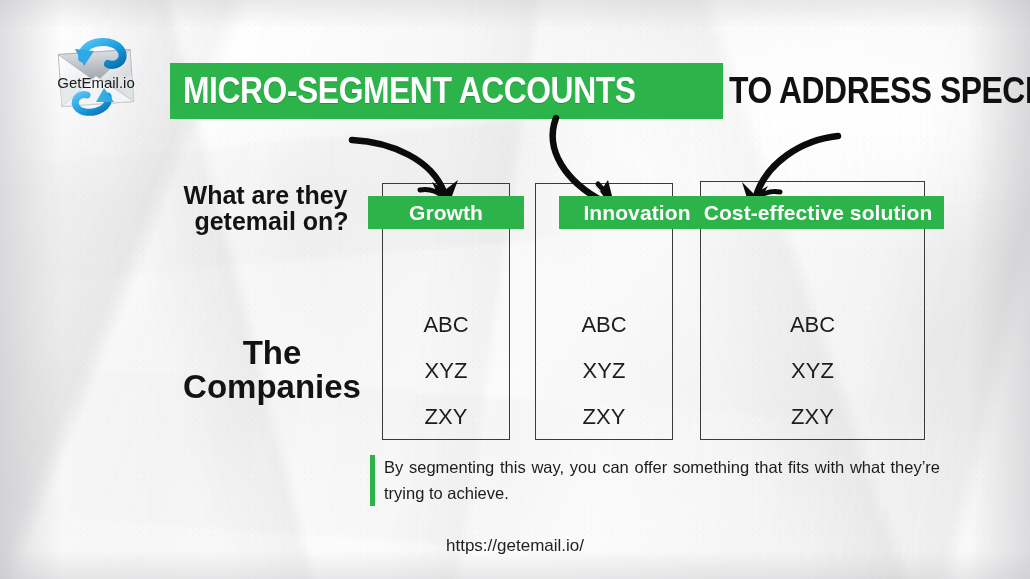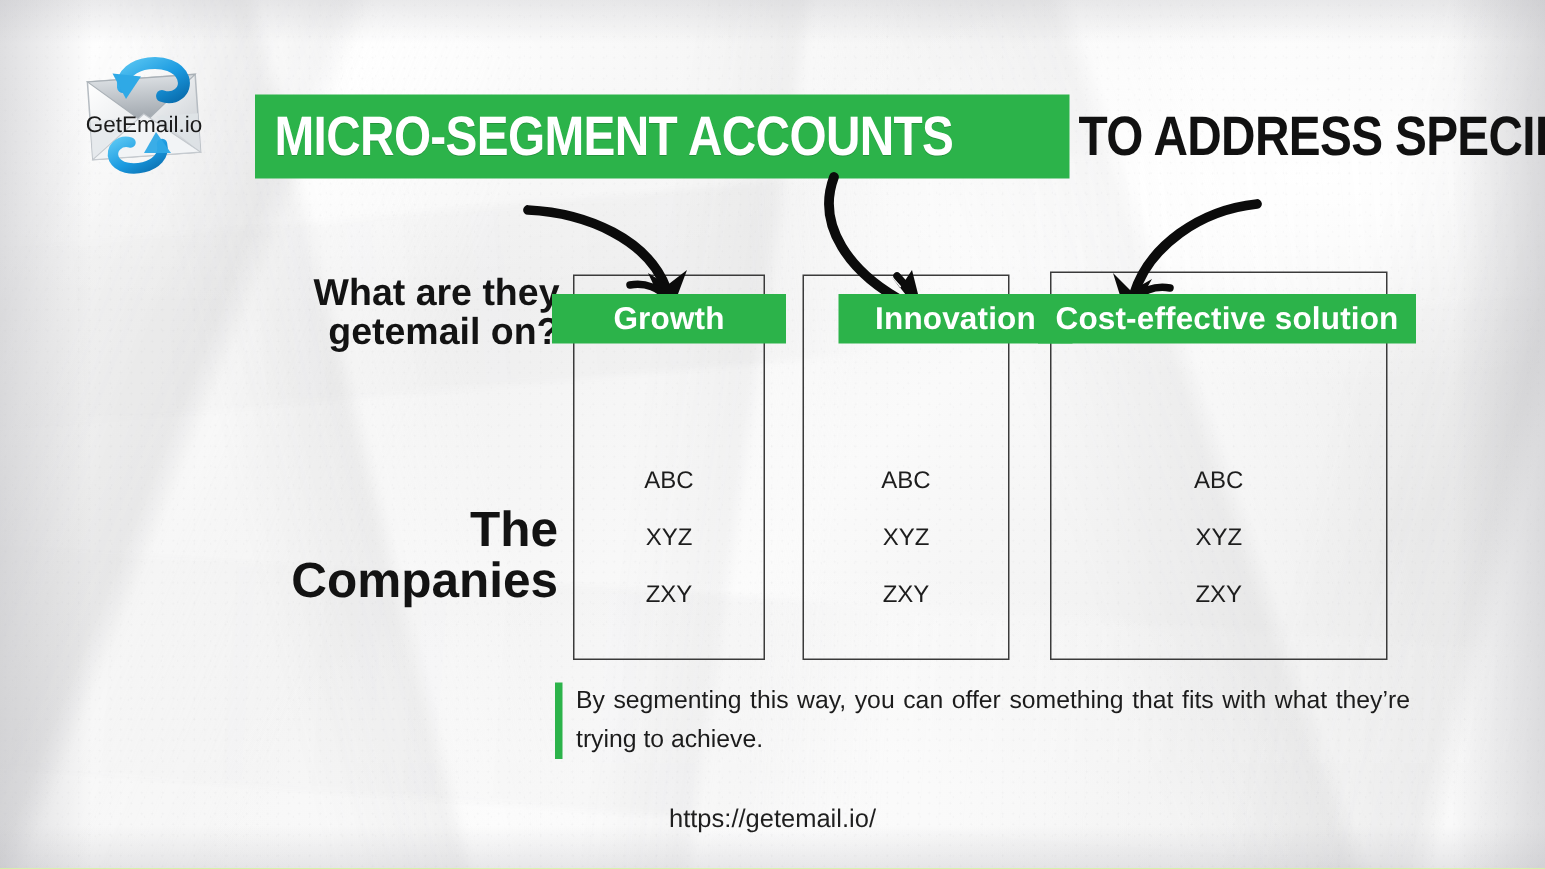--- a/index.html
+++ b/index.html
@@ -68,21 +68,21 @@
   #headline {
     position: absolute;
     left: 170px; top: 63px;
     height: 56px;
     display: flex; align-items: center;
   }
   .hl-green {
     background: #2cb34a;
     height: 56px;
     display: flex; align-items: center;
-    padding: 0 4px 0 13px;
+    padding: 0 14px 0 13px;
   }
   .hl-green span {
     font-family: "Liberation Sans Narrow", "Liberation Sans", sans-serif;
     font-weight: 700;
     font-size: 37px;
     letter-spacing: -0.5px;
     color: #ffffff;
     transform: scaleX(.86);
     transform-origin: left center;
     white-space: nowrap;
@@ -103,21 +103,21 @@
     white-space: nowrap;
   }
 
   
   .rowlabel {
     position: absolute;
     font-family: "Liberation Sans Narrow", "Liberation Sans", sans-serif;
     font-weight: 700;
     color: #131313;
     line-height: 1.02;
-    text-align: right;
+    text-align: center;
   }
   #label-focus { left: 158px; top: 183px; width: 215px; font-size: 25px; }
   #label-focus .l2 { padding-left: 12px; }
   #label-companies { left: 172px; top: 336px; width: 200px; font-size: 33px; }
 
   
   .col-box {
     position: absolute;
     border: 1.4px solid #3a3a3a;
     background: transparent;
@@ -139,21 +139,21 @@
     white-space: nowrap;
   }
   #band1 { left: 368px; top: 196px; width: 156px; }
   #band2 { left: 531px; top: 196px; width: 156px; margin-left: 28px; }
   #band3 { left: 692px; top: 196px; width: 252px; }
 
   .companies {
     position: absolute;
     text-align: center;
     font-family: "Liberation Sans", sans-serif;
-    font-size: 16px;
+    font-size: 22px;
     color: #1d1d1d;
   }
   .companies div { margin-bottom: 20px; }
   .companies div:last-child { margin-bottom: 14px; }
   #comp1 { left: 382px; top: 312px; width: 128px; }
   #comp2 { left: 535px; top: 312px; width: 138px; }
   #comp3 { left: 700px; top: 312px; width: 225px; }
 
   
   #arrows { position: absolute; left: 0; top: 0; width: 1030px; height: 579px; pointer-events: none; }

